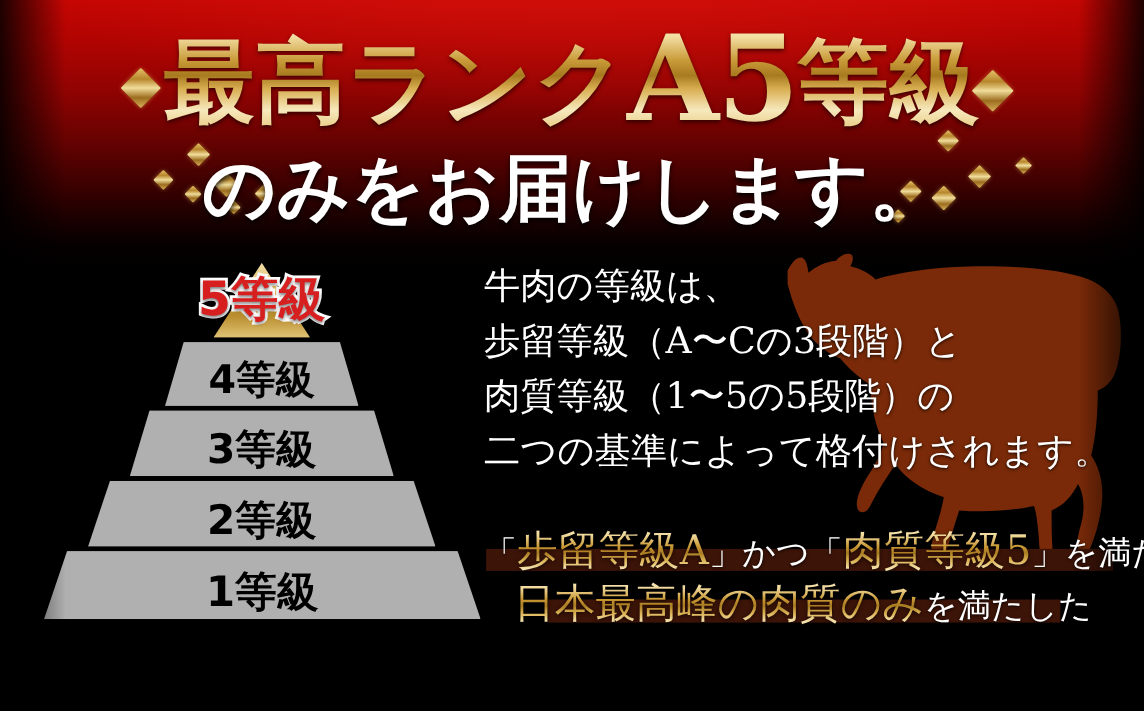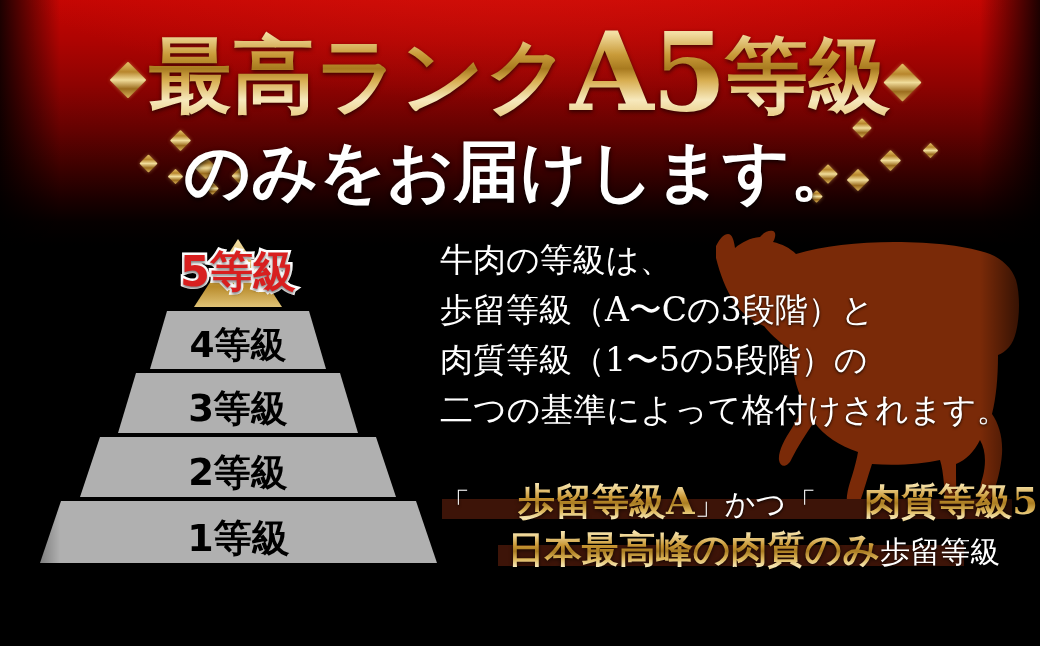--- a/index.html
+++ b/index.html
@@ -148,27 +148,26 @@
   }
   .goldline .band{
     position:absolute;
     left:0;right:0;
     bottom:2px;height:20px;
     background:#3d1408;
     z-index:0;
   }
   .goldline .txt{ position:relative; z-index:1; display:inline-block;}
   .g-em{
-    font-size:37px;font-weight:700;
+    font-size:37px;font-weight:400;
     background:linear-gradient(to bottom,
       #fbeec4 0%,#f0d899 18%,#c89633 42%,#a97c22 55%,#dcb558 72%,#f6e7b6 90%,#d2a94f 100%);
     -webkit-background-clip:text;background-clip:text;
     color:transparent;-webkit-text-fill-color:transparent;
     filter:drop-shadow(0 1px 2px rgba(0,0,0,.7));
-    margin-left:48px;
   }
   .g-wt{
     font-size:30px;color:#fff;font-weight:400;
     text-shadow:0 1px 3px rgba(0,0,0,.9);
   }
   #gl1{ text-align:left;}
   #gl2{ text-align:center;}
   #gl1 .band{ left:2px; right:8px;}
   #gl2 .band{ left:58px; right:56px; bottom:3px; height:21px;}
 </style>
@@ -261,18 +260,18 @@
     <div class="bline">二つの基準によって格付けされます。</div>
   </div>
 
   <div id="bottom">
     <div class="goldline" id="gl1">
       <span class="band"></span>
       <span class="txt"><span class="g-wt">「</span><span class="g-em">歩留等級A</span><span class="g-wt">」かつ「</span><span class="g-em">肉質等級5</span><span class="g-wt">」を満たした、</span></span>
     </div>
     <div class="goldline" id="gl2">
       <span class="band"></span>
-      <span class="txt"><span class="g-em">日本最高峰の肉質のみ</span><span class="g-wt">歩留等級</span></span>
+      <span class="txt"><span class="g-em">日本最高峰の肉質のみ</span><span class="g-wt">を満たした</span></span>
     </div>
   </div>
 
   <div id="bg-vig"></div>
 </div>
 
 </body></html>

